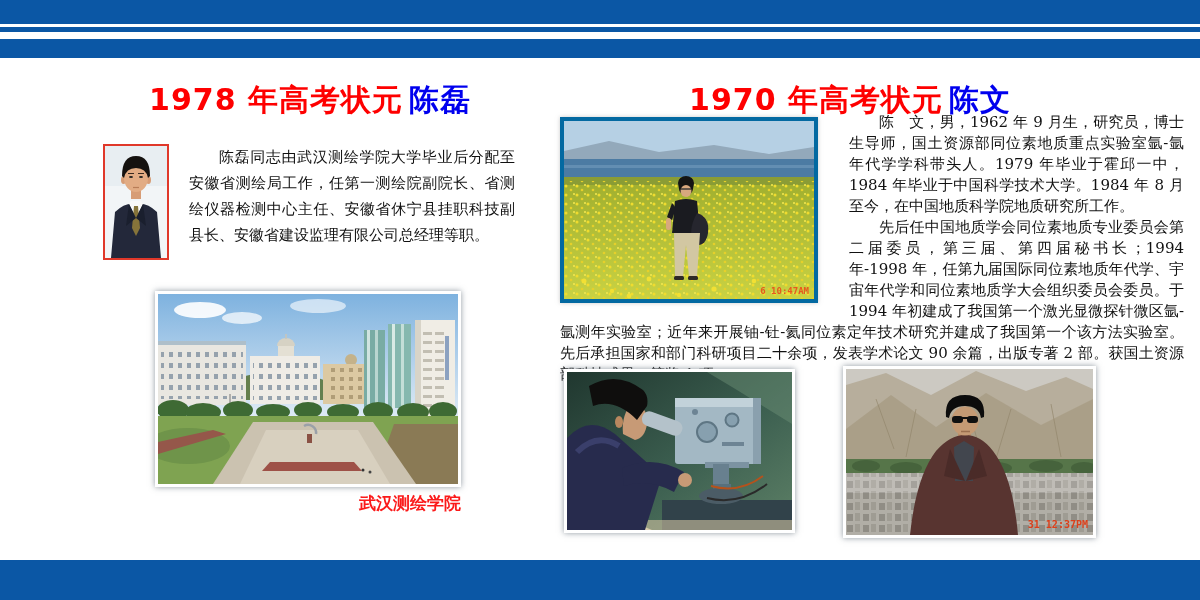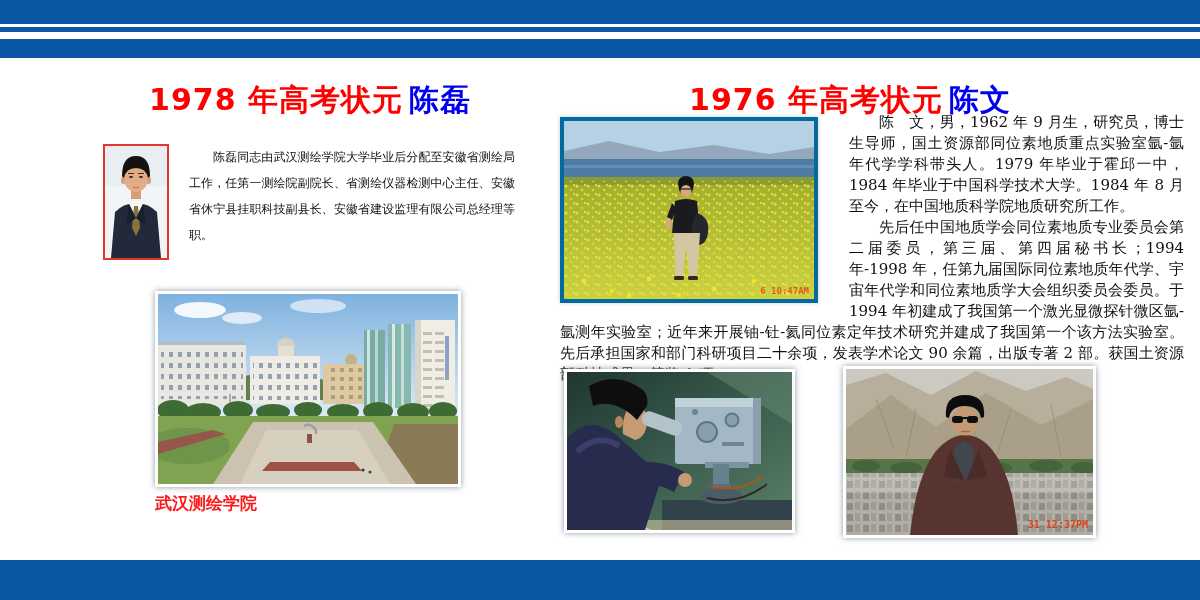--- a/index.html
+++ b/index.html
@@ -21,32 +21,32 @@
   .col-title .name { color:#0000ee; margin-left:6px; }
   .title-left  { left:100px; width:420px; }
   .title-right { left:640px; width:420px; }
 
   .left-row { position:absolute; left:103px; top:144px; width:412px; display:flex; }
   .portrait {
     flex:none; width:62px; height:112px; border:2px solid #e0382a;
     background:#fff; overflow:hidden;
   }
   .left-bio {
-    margin-left:20px; width:328px; font-size:12px; line-height:26px;
+    margin-left:20px; width:328px; font-size:15px; line-height:26px;
     text-align:justify; text-indent:2em; color:#111;
     font-family:"DejaVu Serif","Liberation Serif",serif;
   }
 
   .campus {
     position:absolute; left:155px; top:291px; width:300px; height:190px;
     border:3px solid #ffffff; box-shadow:0 0 6px rgba(125,135,145,0.85);
     background:#cfe2f0;
   }
   .campus-cap {
-    position:absolute; left:155px; top:492px; width:306px; text-align:left;
+    position:absolute; left:155px; top:492px; width:306px; text-align:right;
     font-size:17px; font-weight:bold; color:#fb1a1a;
     font-family:"DejaVu Serif","Liberation Serif",serif;
   }
 
   .right-flow {
     position:absolute; left:560px; top:112px; width:624px; font-size:15px;
     line-height:21px; text-align:justify; color:#111;
     font-family:"DejaVu Serif","Liberation Serif",serif;
   }
   .right-flow p { margin:0; text-indent:2em; }
@@ -177,21 +177,21 @@
       <polygon points="112,168 196,168 204,177 104,177" fill="#9e5147"></polygon>
       <path d="M146,132 a8,8 0 0 1 12,8" fill="none" stroke="#9aa0a8" stroke-width="2.5"></path>
       <rect x="149" y="140" width="5" height="9" fill="#8a5144"></rect>
       <circle cx="205" cy="176" r="1.5" fill="#333"></circle>
       <circle cx="212" cy="178" r="1.5" fill="#444"></circle>
     </svg>
   </div>
   <div class="campus-cap">武汉测绘学院</div>
 
   <div class="col-title title-right">
-    <span class="year">1976 年高考状元</span><span class="name">陈文</span>
+    <span class="year">1970 年高考状元</span><span class="name">陈文</span>
   </div>
 
   <div class="right-flow">
     <div class="field-photo">
       <svg width="250" height="178" viewBox="0 0 250 178">
         <defs>
           <linearGradient id="fldG" x1="0" y1="0" x2="0" y2="1">
             <stop offset="0" stop-color="#9fae2e"></stop>
               <stop offset="1" stop-color="#c9d243"></stop>
           </linearGradient>

